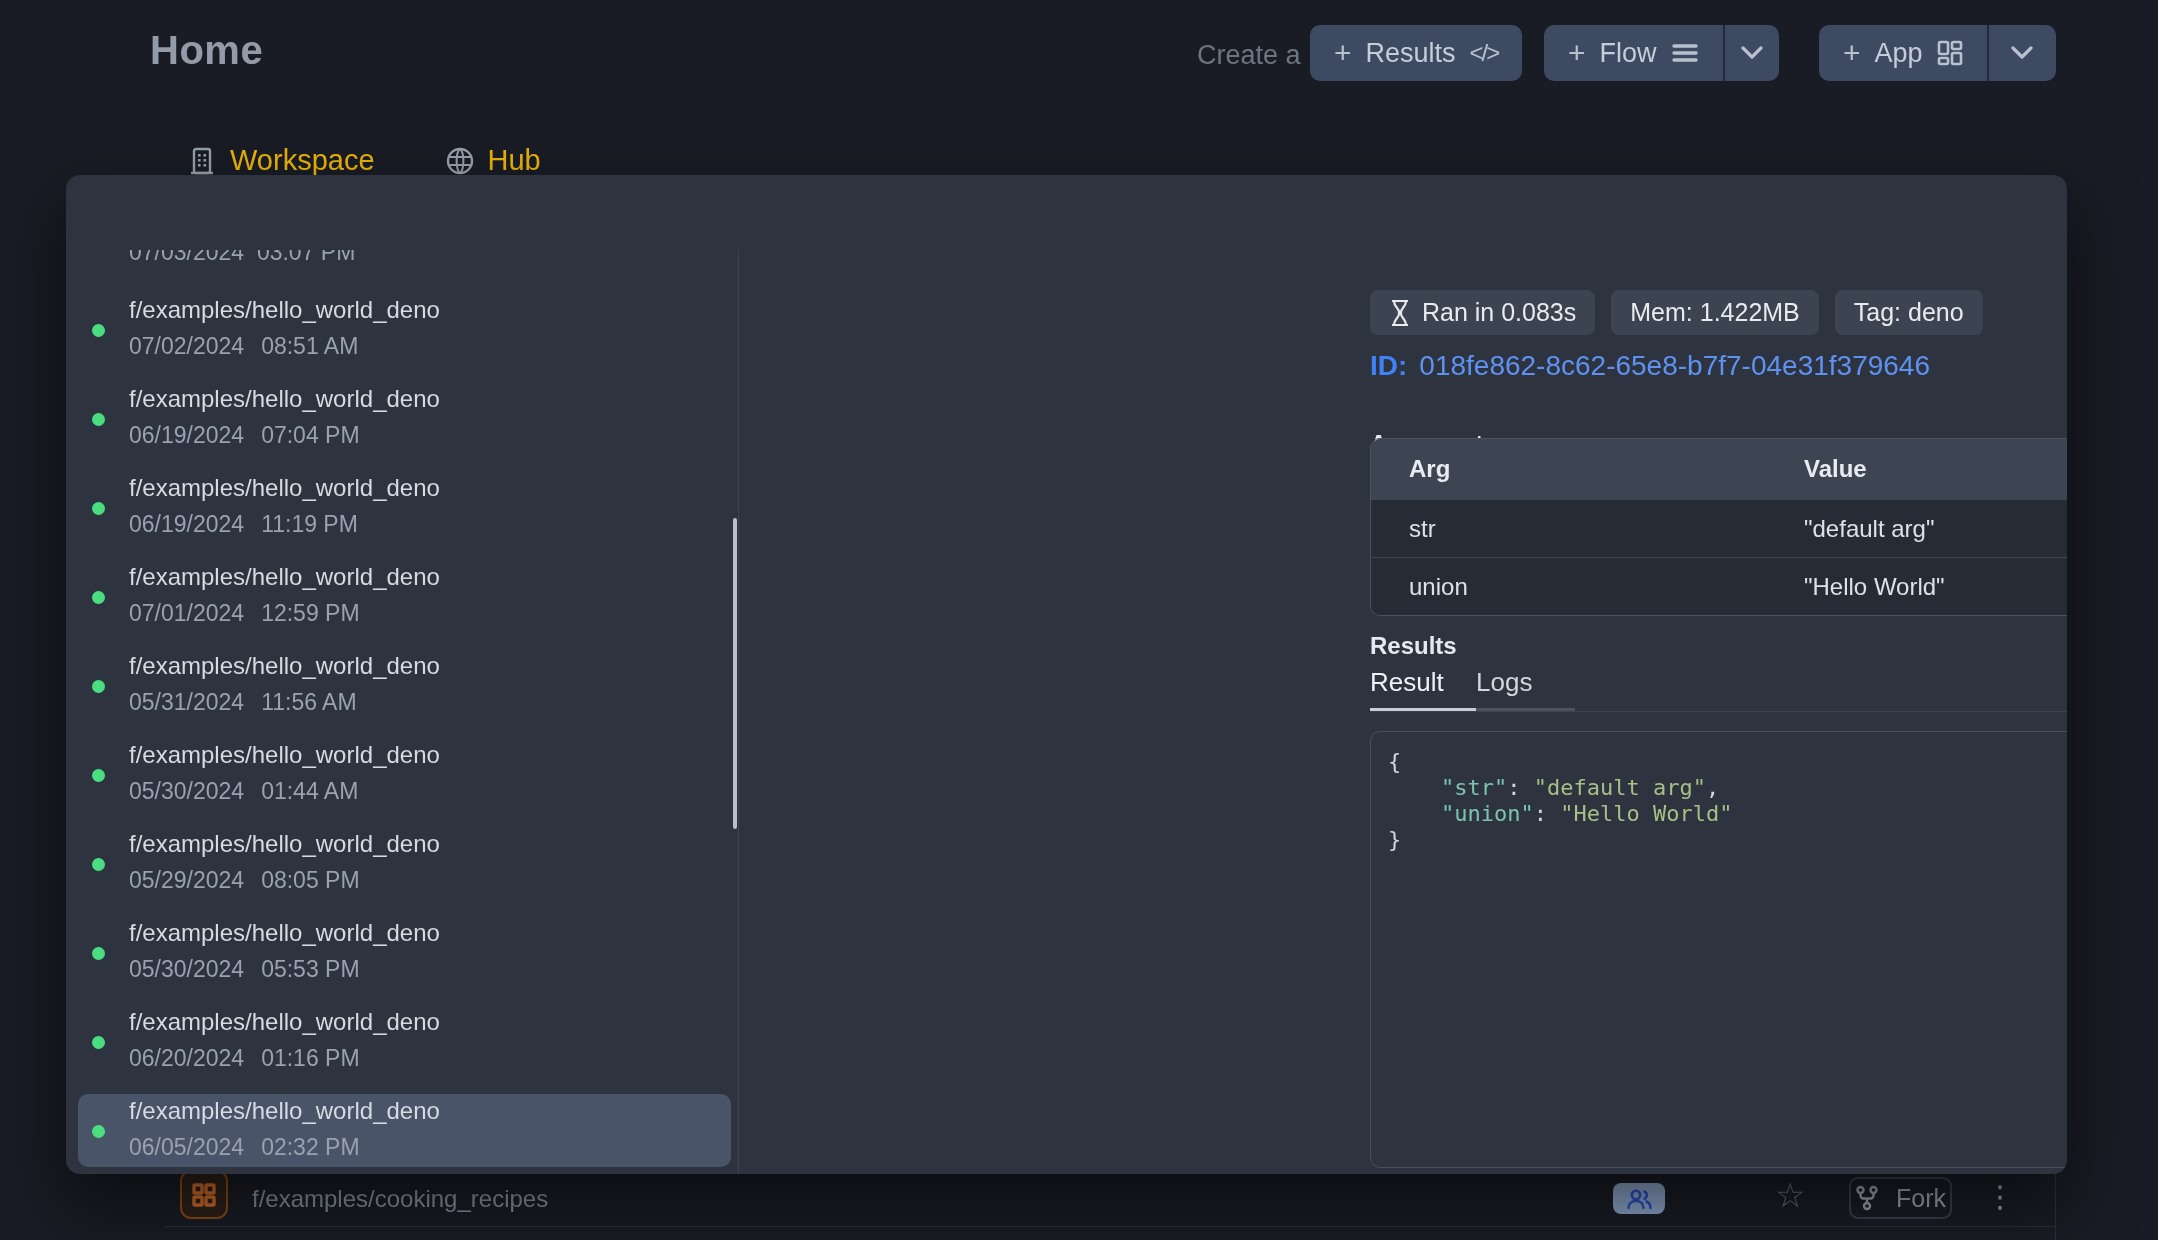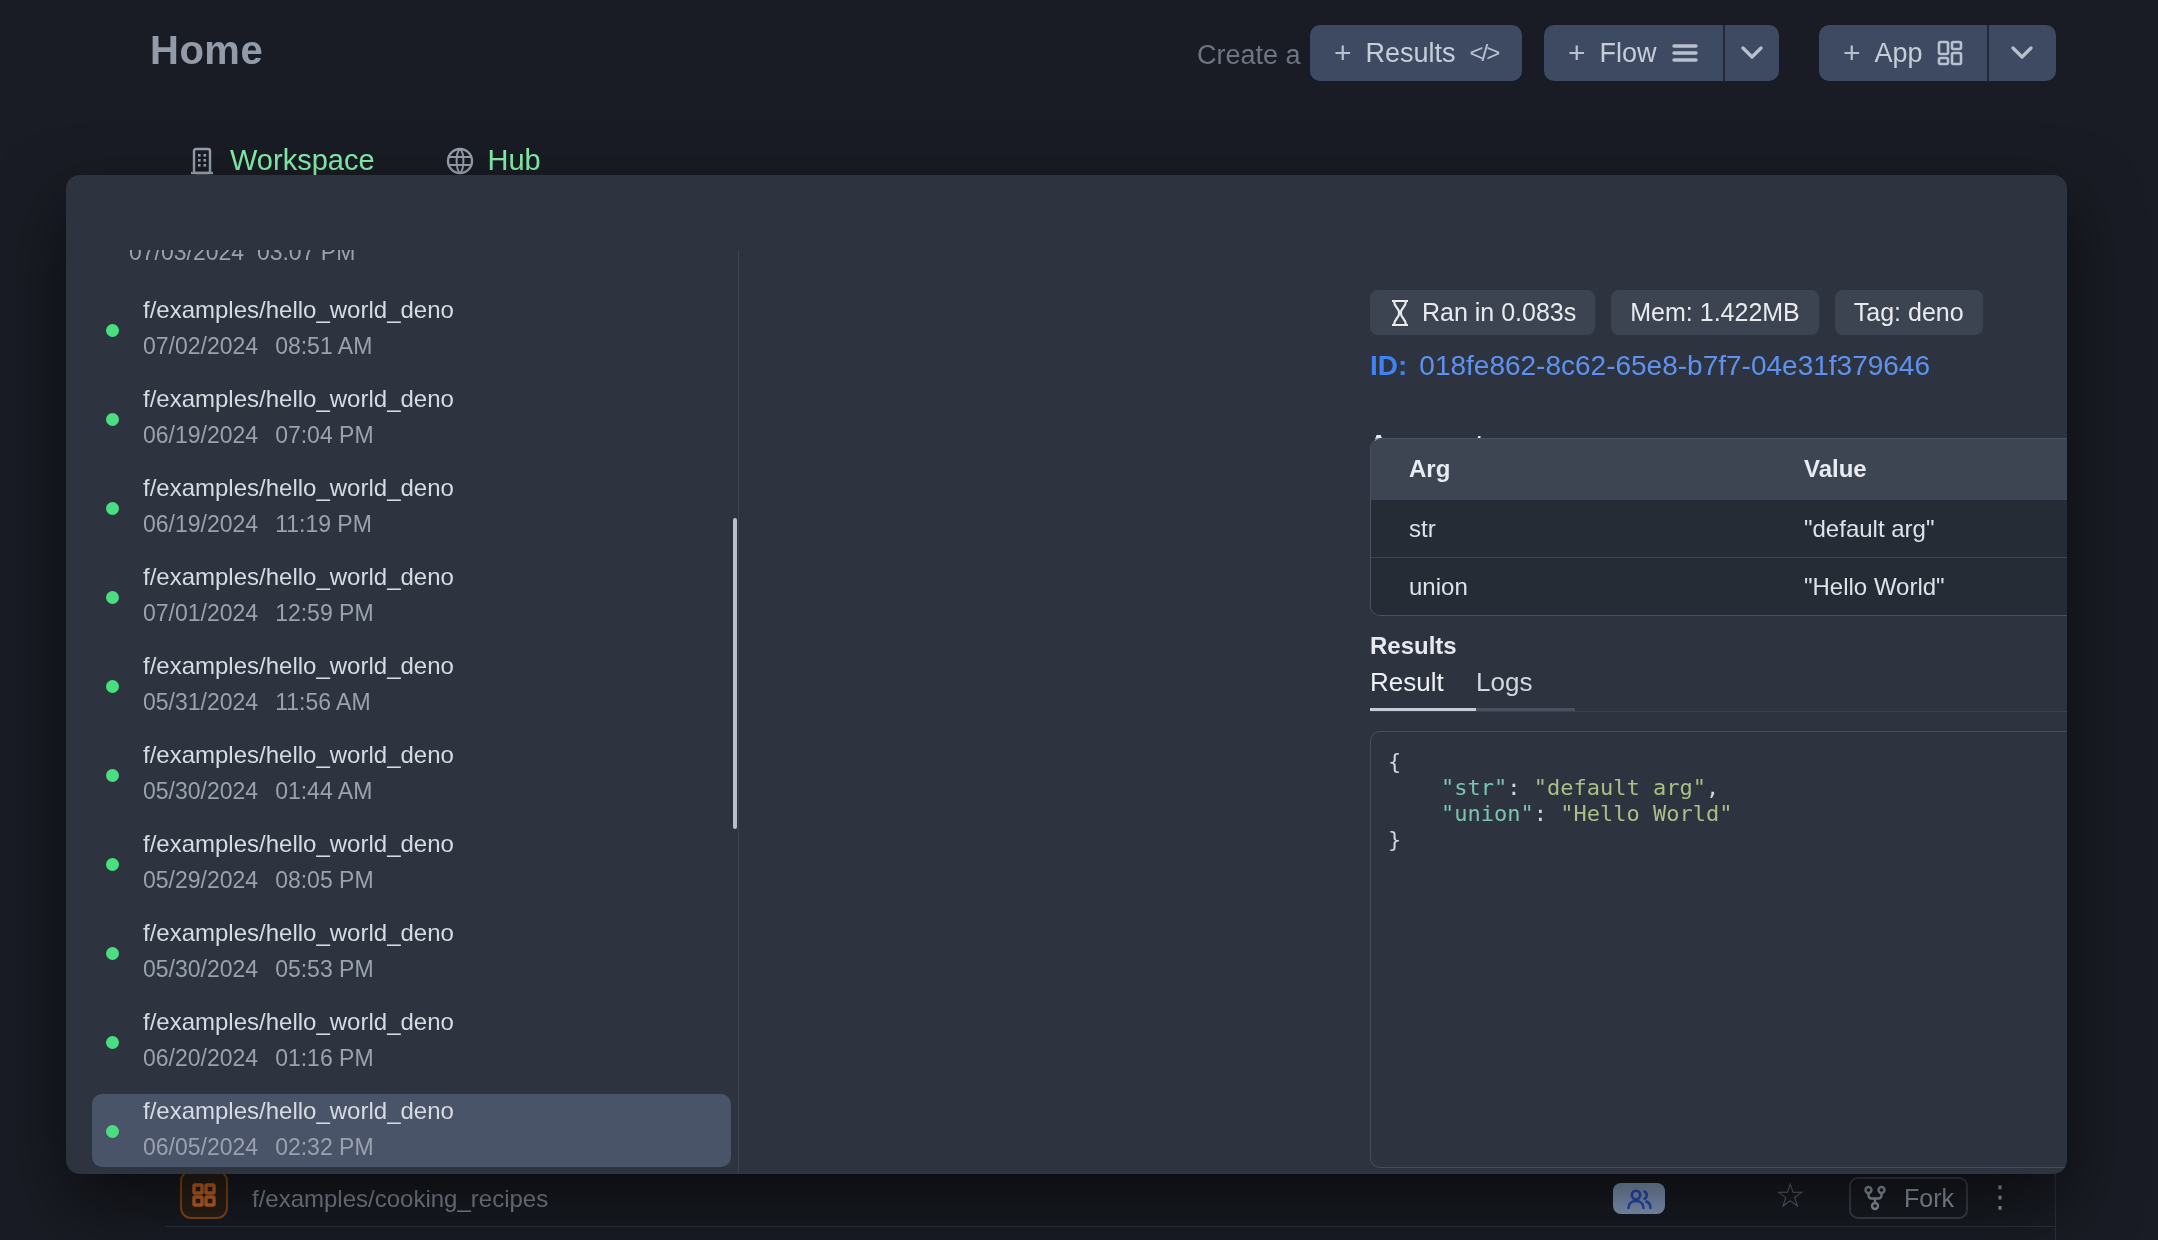--- a/index.html
+++ b/index.html
@@ -9,45 +9,45 @@
   
   .page-title { position:absolute; left:150px; top:28px; font-size:40px; font-weight:700; color:#939ba9; letter-spacing:.5px; }
   .create-label { position:absolute; left:1197px; top:40px; font-size:27px; color:#6d7583; }
   .btn-group { position:absolute; top:25px; height:56px; display:flex; border-radius:10px; overflow:hidden; background:#3d4a62; }
   .btn-main { display:flex; align-items:center; gap:14px; padding:0 24px; color:#c6cdd9; font-size:27px; }
   .btn-plus { font-size:30px; font-weight:400; line-height:1; color:#b9c1cf; }
   .btn-caret { display:flex; align-items:center; justify-content:center; width:56px; border-left:2px solid #232938; }
   .btn-codeicon { font-size:24px; color:#b9c1cf; letter-spacing:-2px; }
   .g-script { left:1310px; } .g-flow { left:1544px; } .g-app { left:1819px; }
 
-  .tabs-row { position:absolute; top:144px; left:187px; display:flex; align-items:center; gap:26px; color:#86efac; }
+  .tabs-row { position:absolute; top:144px; left:187px; display:flex; align-items:center; gap:26px; color:#eab308; }
   .ws-tab { display:flex; align-items:center; gap:13px; font-size:29px; }
   .ws-tab + .ws-tab { margin-left:44px; }
 
   .bottom-row { position:absolute; left:0; top:1174px; width:2158px; height:66px; }
   .app-icon-box { position:absolute; left:180px; top:-4px; width:48px; height:49px; border:2px solid #8a4a16; border-radius:11px; background:#2c2119; display:flex; align-items:center; justify-content:center; }
   .bottom-path { position:absolute; left:252px; top:11px; font-size:24px; color:#868e9a; }
   .blue-badge { position:absolute; left:1613px; top:9px; width:52px; height:31px; border-radius:8px; background:#8aa0c3; display:flex; align-items:center; justify-content:center; }
   .star-icon { position:absolute; left:1775px; top:1px; font-size:34px; color:#666e7b; }
-  .fork-btn { position:absolute; left:1849px; top:3px; width:119px; height:42px; border:2px solid #3a414d; border-radius:9px; display:flex; align-items:center; justify-content:center; gap:17px; color:#98a1ad; font-size:25px; }
+  .fork-btn { position:absolute; left:1849px; top:3px; width:103px; height:42px; border:2px solid #3a414d; border-radius:9px; display:flex; align-items:center; justify-content:center; gap:17px; color:#98a1ad; font-size:25px; }
   .kebab { position:absolute; left:1985px; top:5px; font-size:30px; color:#98a1ad; }
   .bottom-divider { position:absolute; left:165px; top:52px; width:1890px; height:1px; background:#2b303b; }
   .bottom-vline { position:absolute; left:2055px; top:0; width:1px; height:66px; background:#2b303b; }
 
   
   .modal { position:absolute; left:66px; top:175px; width:2001px; height:999px; background:#2d3440; border-radius:14px; box-shadow:0 30px 70px rgba(0,0,0,.55); overflow:hidden; }
   .search-row { position:relative; height:74px; border-bottom:1px solid #3c4350; display:flex; align-items:center; }
   .search-glyph { position:absolute; left:28px; top:24px; }
   .search-text { position:absolute; left:67px; top:21px; font-size:27px; color:#e8ebef; }
 
   .modal-body { position:absolute; top:75px; left:0; right:0; bottom:0; display:flex; }
   .run-list { position:relative; width:673px; border-right:1px solid #3c4350; overflow:hidden; }
   .clipped-ts { height:14px; overflow:hidden; }
   .clipped-ts span { display:block; margin-top:-11px; padding-left:63px; font-size:23px; color:#99a2ae; white-space:pre; }
-  .run-items { margin-top:23px;padding-left:14px; }
+  .run-items { margin-top:23px; }
   .run-item { position:relative; height:89px; cursor:pointer; }
   .run-item .hl { display:none; }
   .run-item.selected .hl { display:block; position:absolute; left:12px; right:7px; top:6px; height:73px; background:#4a5468; border-radius:10px; }
   .run-dot { position:absolute; left:26px; top:37px; width:13px; height:13px; border-radius:50%; background:#4ade80; }
   .run-path { position:absolute; left:63px; top:9px; font-size:24px; color:#d6dae1; }
   .run-ts { position:absolute; left:63px; top:46px; font-size:23px; color:#99a2ae; }
   .run-ts .t { margin-left:17px; }
   .list-thumb { position:absolute; left:667px; top:268px; width:4px; height:311px; background:#b9c0cb; border-radius:2px; }
 
   .detail { position:relative; flex:1; }

